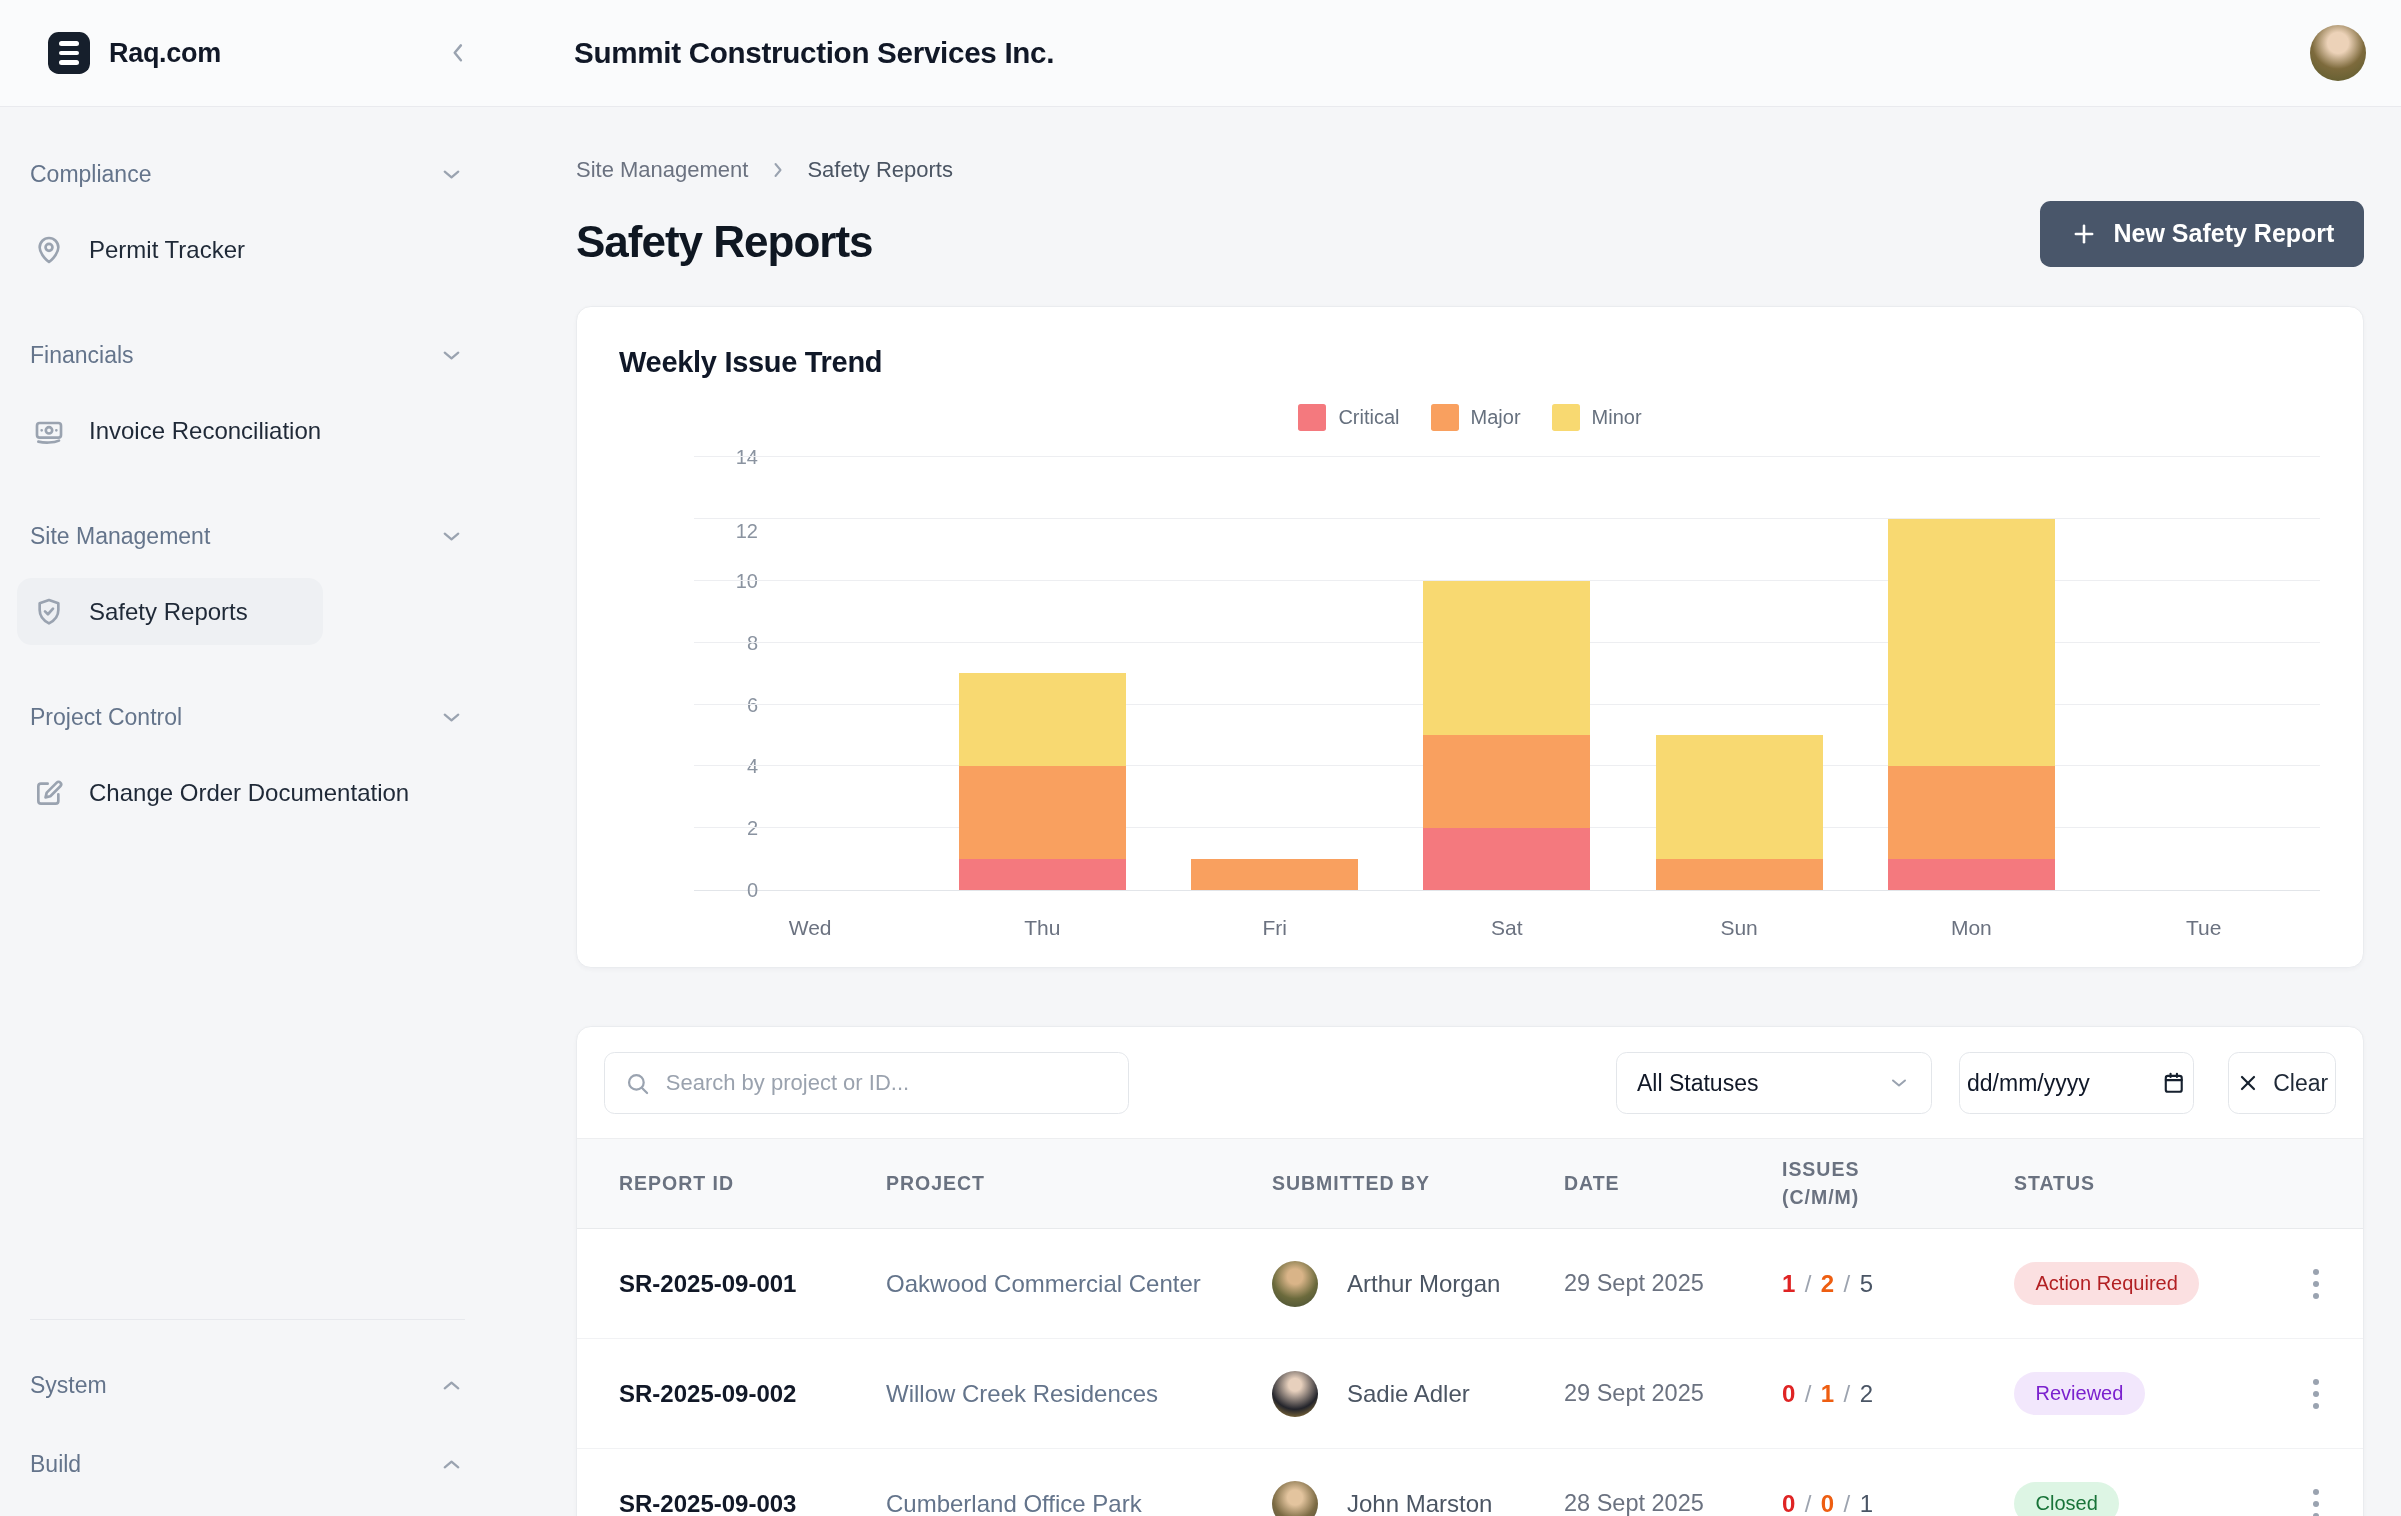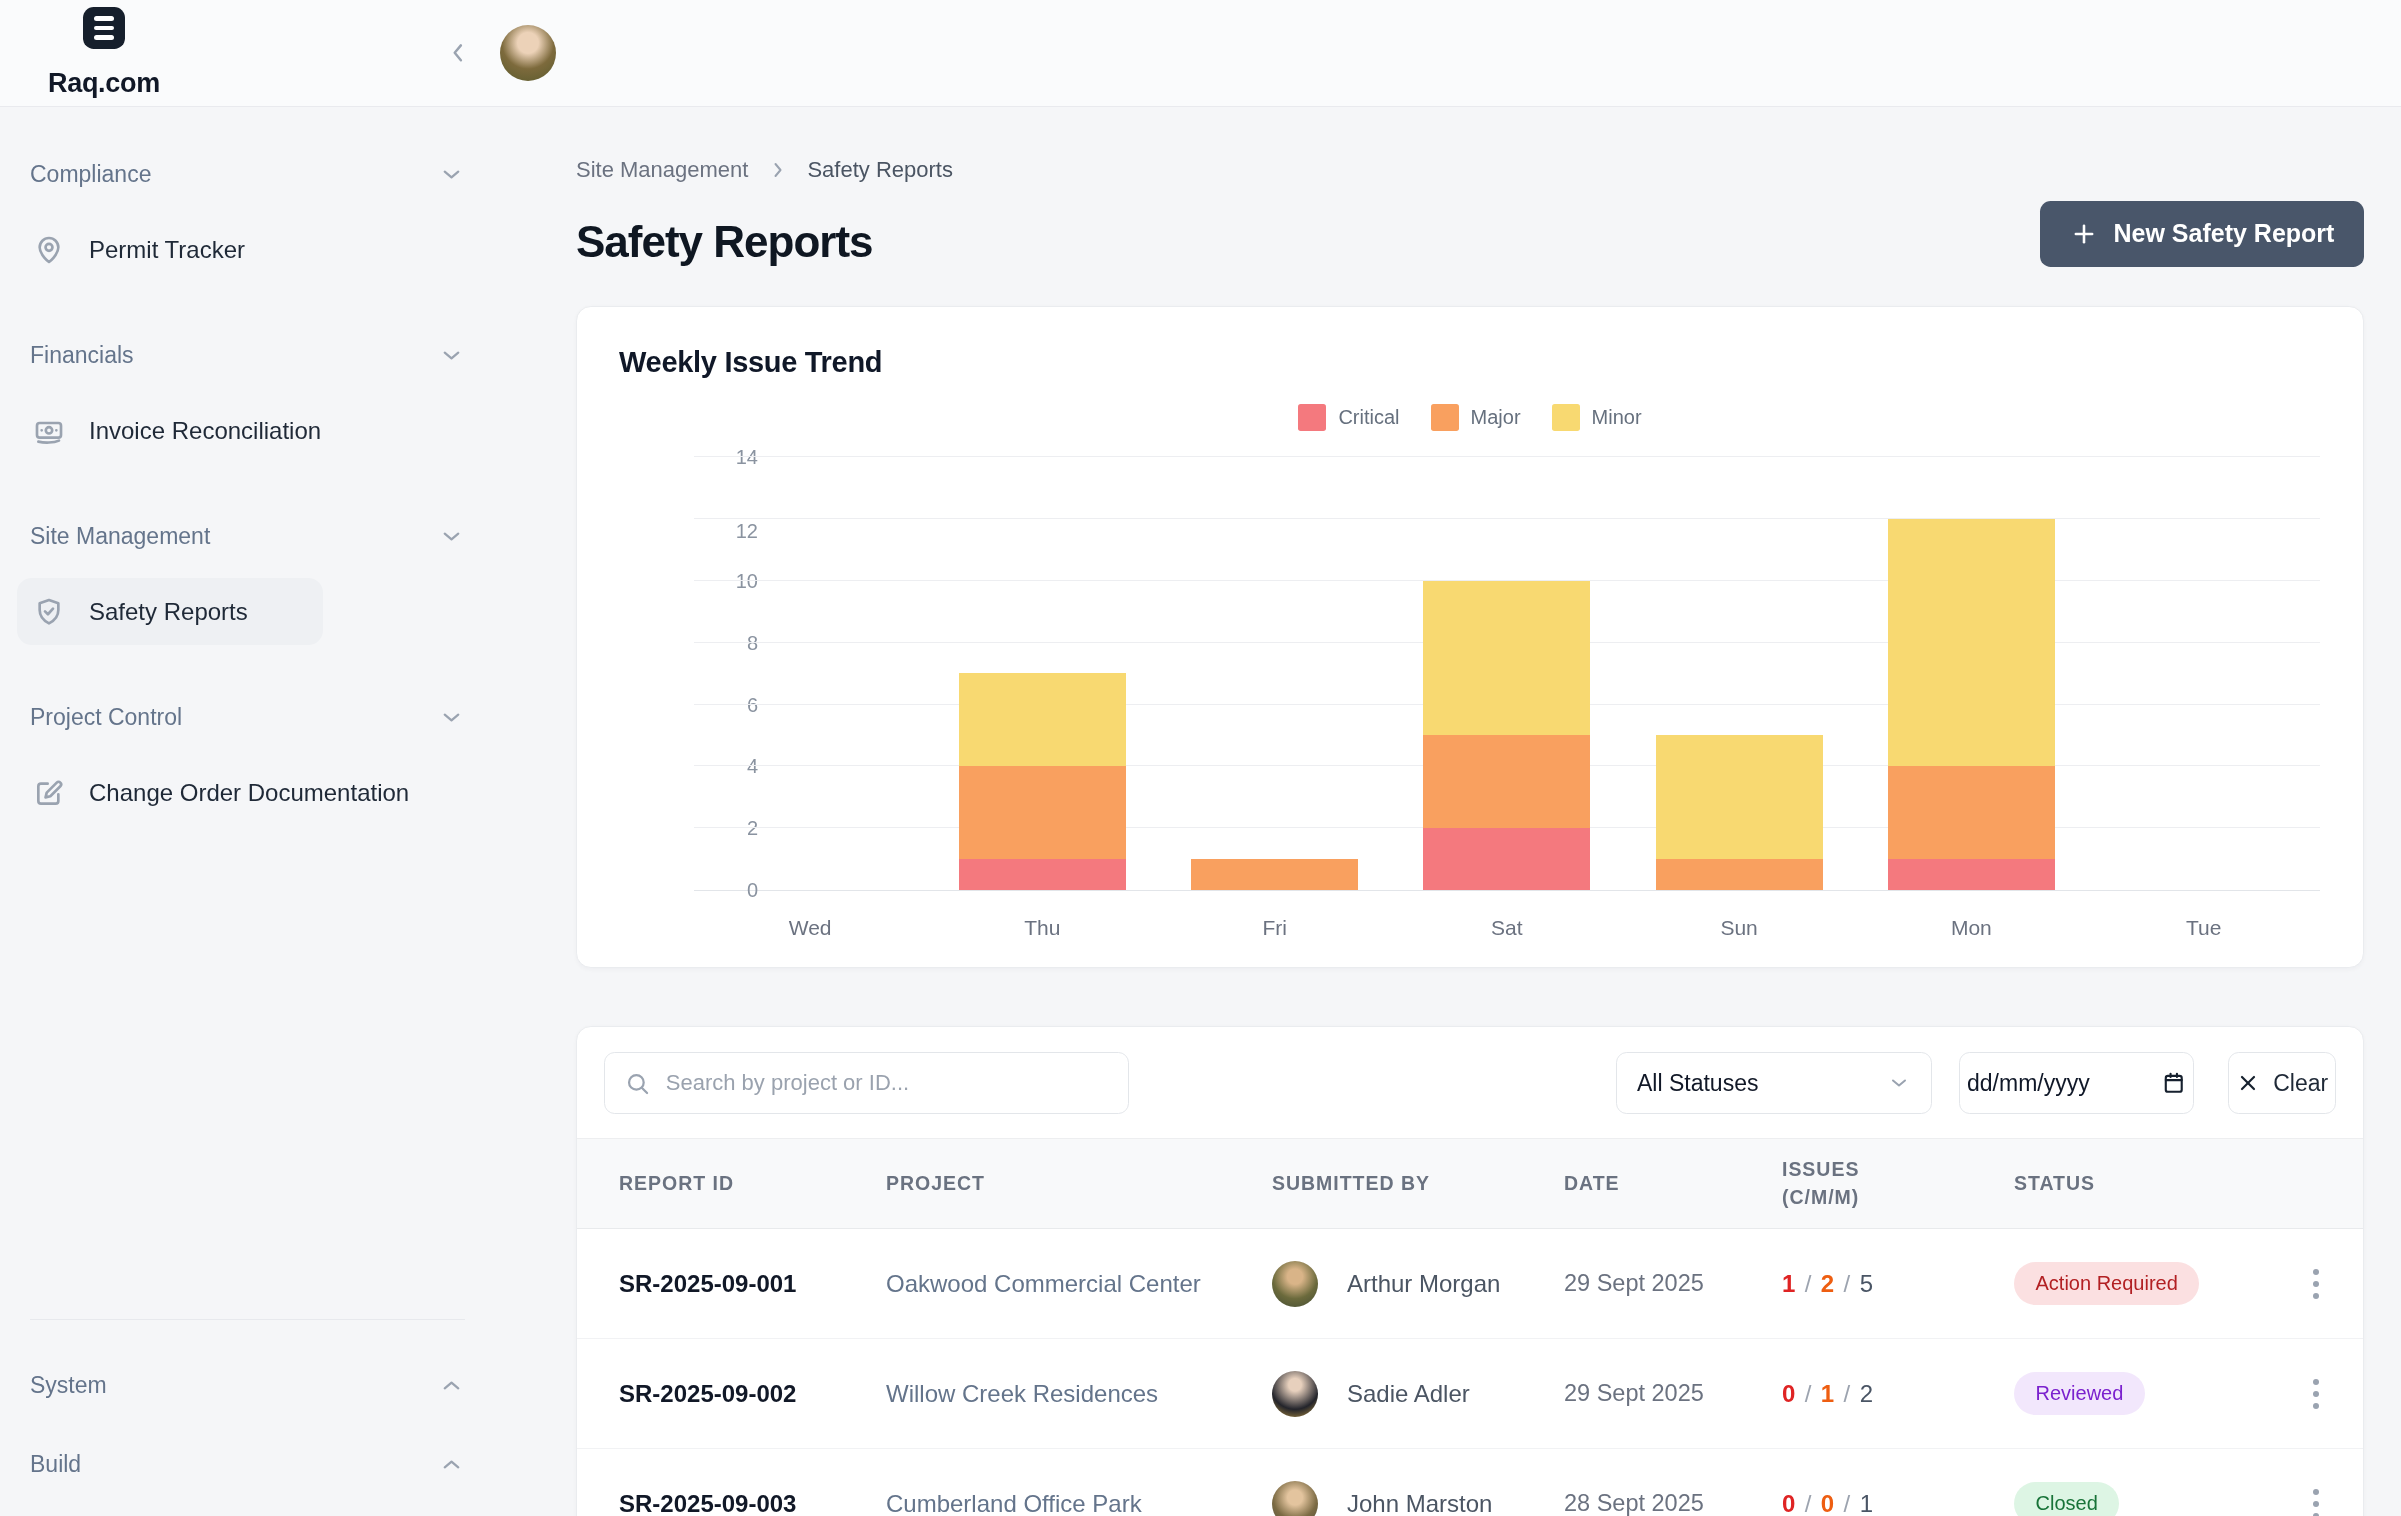--- a/index.html
+++ b/index.html
@@ -4,21 +4,21 @@
 <style>
   * { margin:0; padding:0; box-sizing:border-box; }
   html,body { width:2401px; height:1517px; overflow:hidden; }
   body { font-family:"Liberation Sans", sans-serif; background:#F5F6F8; color:#16202E; }
 
   
   .header { position:absolute; top:0; left:0; right:0; height:107px; background:#FAFBFC;
             border-bottom:1.3px solid #E9EAEE; display:flex; align-items:center; z-index:10; }
   .header-left { width:500px; display:flex; align-items:center; justify-content:space-between;
                  padding:0 27px 0 48px; }
-  .brand { display:flex; align-items:center; gap:19px;flex-direction:column; }
+  .brand { display:flex; align-items:center; gap:19px; }
   .logo-mark { width:42px; height:42px; background:#161F2C; border-radius:10.7px; display:flex;
                flex-direction:column; justify-content:center; align-items:center; gap:4.7px; }
   .logo-mark span { display:block; width:20px; height:4.7px; background:#fff; border-radius:2.7px; }
   .brand-name { font-size:27px; font-weight:700; color:#111827; letter-spacing:-0.3px; }
   .collapse-btn { color:#9AA3B0; display:flex; }
   .header-title { font-size:29.6px; font-weight:700; color:#111827; letter-spacing:-0.3px; padding-left:74px; flex:1; }
   .header-avatar { width:56px; height:56px; border-radius:50%; margin-right:35px;
                    background:radial-gradient(circle at 50% 32%, #ecd2b8 0 22%, #7d6a3c 55%, #585a2d 100%); }
 
   
@@ -128,20 +128,21 @@
           <span></span>
         </div>
       <div class="brand-name">Raq.com</div>
     </div>
     <div class="collapse-btn">
       <svg width="29.6" height="29.6" viewBox="0 0 24 24" class="icon-stroke">
           <polyline points="14.5 6 9.5 12 14.5 18"></polyline>
         </svg>
     </div>
   </div>
+  <div class="header-title">Summit Construction Services Inc.</div>
   <div class="header-avatar"></div>
 </div>
 
 <div class="sidebar">
 
   <div class="side-section">
     <div class="side-section-header">
       <span>Compliance</span>
       <svg width="27" height="27" viewBox="0 0 24 24" class="icon-stroke">
           <polyline points="6 9.5 12 14.5 18 9.5"></polyline>

